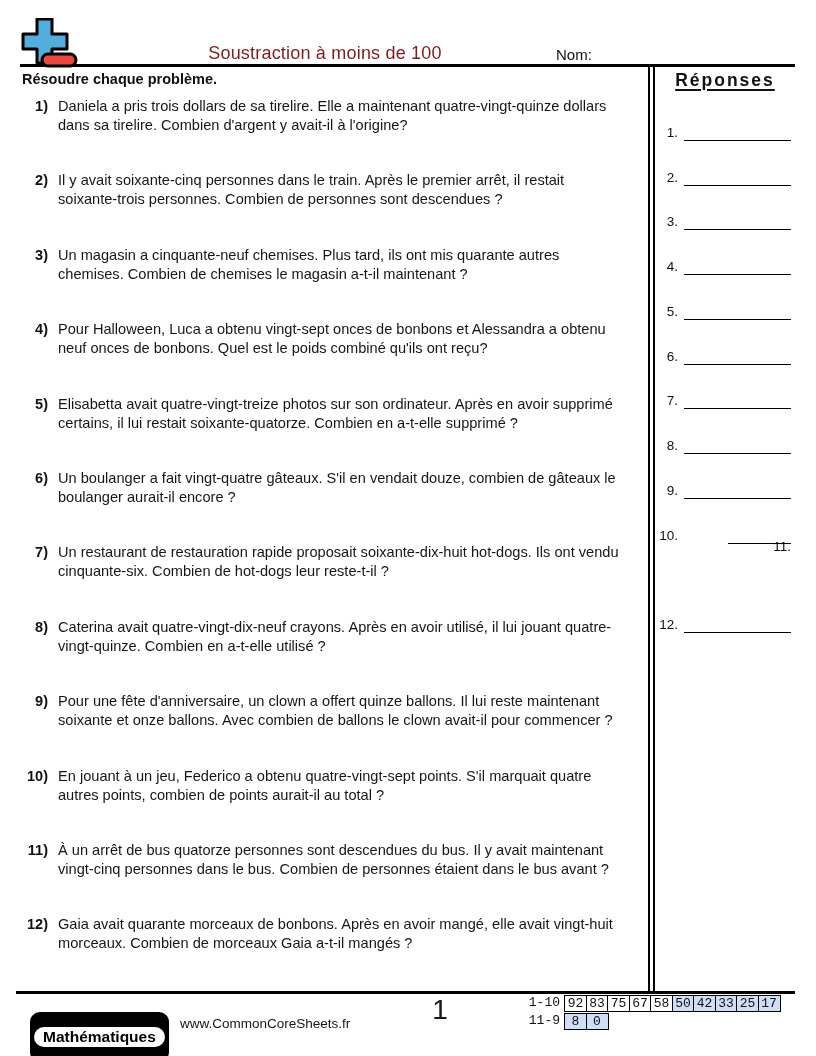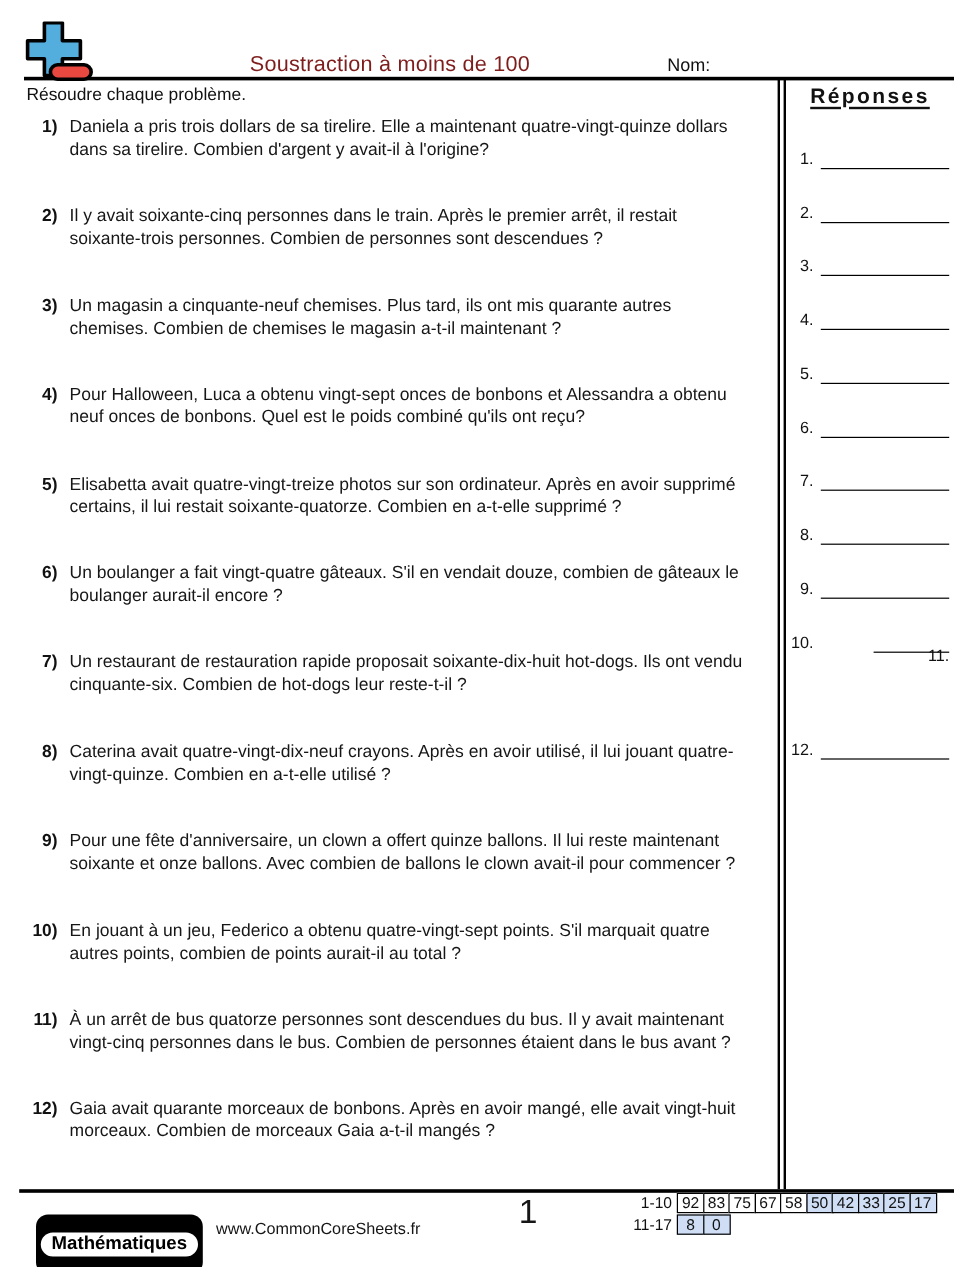--- a/index.html
+++ b/index.html
@@ -7,21 +7,21 @@
     position:relative; width:816px; height:1056px; margin:0 auto;
     background:#ffffff; font-family:"Liberation Sans", sans-serif; color:#111;
     overflow:hidden;
   }
   
   .logo-svg { position:absolute; left:18px; top:18px; z-index:2; }
   .ws-title { position:absolute; left:0; top:43px; width:650px; text-align:center;
     font-size:18px; letter-spacing:0.2px; color:#7f1d1d; }
   .name-label { position:absolute; left:556px; top:46px; font-size:15px; }
   .header-rule { position:absolute; left:20px; top:64px; width:775px; height:2.5px; background:#000; }
-  .instruction { position:absolute; left:22px; top:71px; font-size:14.5px; font-weight:normal; }
+  .instruction { position:absolute; left:22px; top:71px; font-size:14.5px; font-weight:bold; }
   
   .problem { position:absolute; left:22px; width:602px; display:flex; }
   .pnum { width:26px; flex:0 0 26px; text-align:right; font-weight:bold;
     font-size:14.5px; line-height:19px; margin-right:10px; }
   .ptext { flex:1; font-size:14.6px; line-height:19px; color:#161616; }
   
   .vsep { position:absolute; left:648px; top:66px; height:925px; width:3px;
     border-left:2px solid #000; border-right:2px solid #000; }
   .reponses-title-wrap { position:absolute; left:652px; top:70px; width:146px; text-align:center; }
   .reponses-title { font-size:17.5px; font-weight:bold; letter-spacing:2px;
@@ -33,21 +33,21 @@
   
   .footer-rule { position:absolute; left:16px; top:991px; width:779px; height:2.5px; background:#000; }
   .brand-badge { position:absolute; left:30px; top:998px; background:#000;
     border-radius:10px; padding:15px 4px;margin-top:14px; }
   .brand-pill { background:#fff; border-radius:13px; padding:1px 9px;
     font-size:15.5px; font-weight:bold; color:#000; white-space:nowrap; }
   .website { position:absolute; left:180px; top:1016px; font-size:13.5px; color:#161616; }
   .page-number { position:absolute; left:380px; top:994px; width:120px;
     text-align:center; font-size:28px; color:#161616; }
   .key { position:absolute; left:470px; top:994px; }
-  .krow { display:flex; align-items:flex-start; height:18px; }
+  .krow { display:flex; align-items:flex-start; height:18px;font-family:Liberation Mono, monospace; }
   .klabel { width:90px; flex:0 0 90px; text-align:right; padding-right:4px;
     font-size:13px; line-height:18px; }
   .kcell { display:inline-flex; width:21px; height:15px; align-items:center;
     justify-content:center; border:1.5px solid #000; margin-right:-1.5px;
     font-size:13px; }
 </style>
 </head>
 <body>
 
 <div class="page">
@@ -174,18 +174,18 @@
   </div>
   <div class="website">www.CommonCoreSheets.fr</div>
   <div class="page-number">1</div>
 
   <div class="key">
     <div class="krow">
       <span class="klabel">1-10</span>
       <span id="krow1cells"><span class="kcell" style="background: rgb(255, 255, 255);">92</span><span class="kcell" style="background: rgb(255, 255, 255);">83</span><span class="kcell" style="background: rgb(255, 255, 255);">75</span><span class="kcell" style="background: rgb(255, 255, 255);">67</span><span class="kcell" style="background: rgb(255, 255, 255);">58</span><span class="kcell" style="background: rgb(207, 222, 245);">50</span><span class="kcell" style="background: rgb(207, 222, 245);">42</span><span class="kcell" style="background: rgb(207, 222, 245);">33</span><span class="kcell" style="background: rgb(207, 222, 245);">25</span><span class="kcell" style="background: rgb(207, 222, 245);">17</span></span>
     </div>
     <div class="krow">
-      <span class="klabel">11-17</span>
+      <span class="klabel">11-9</span>
       <span id="krow2cells"><span class="kcell" style="background: rgb(207, 222, 245);">8</span><span class="kcell" style="background: rgb(207, 222, 245);">0</span></span>
     </div>
   </div>
 
 </div>
 
 </body></html>

